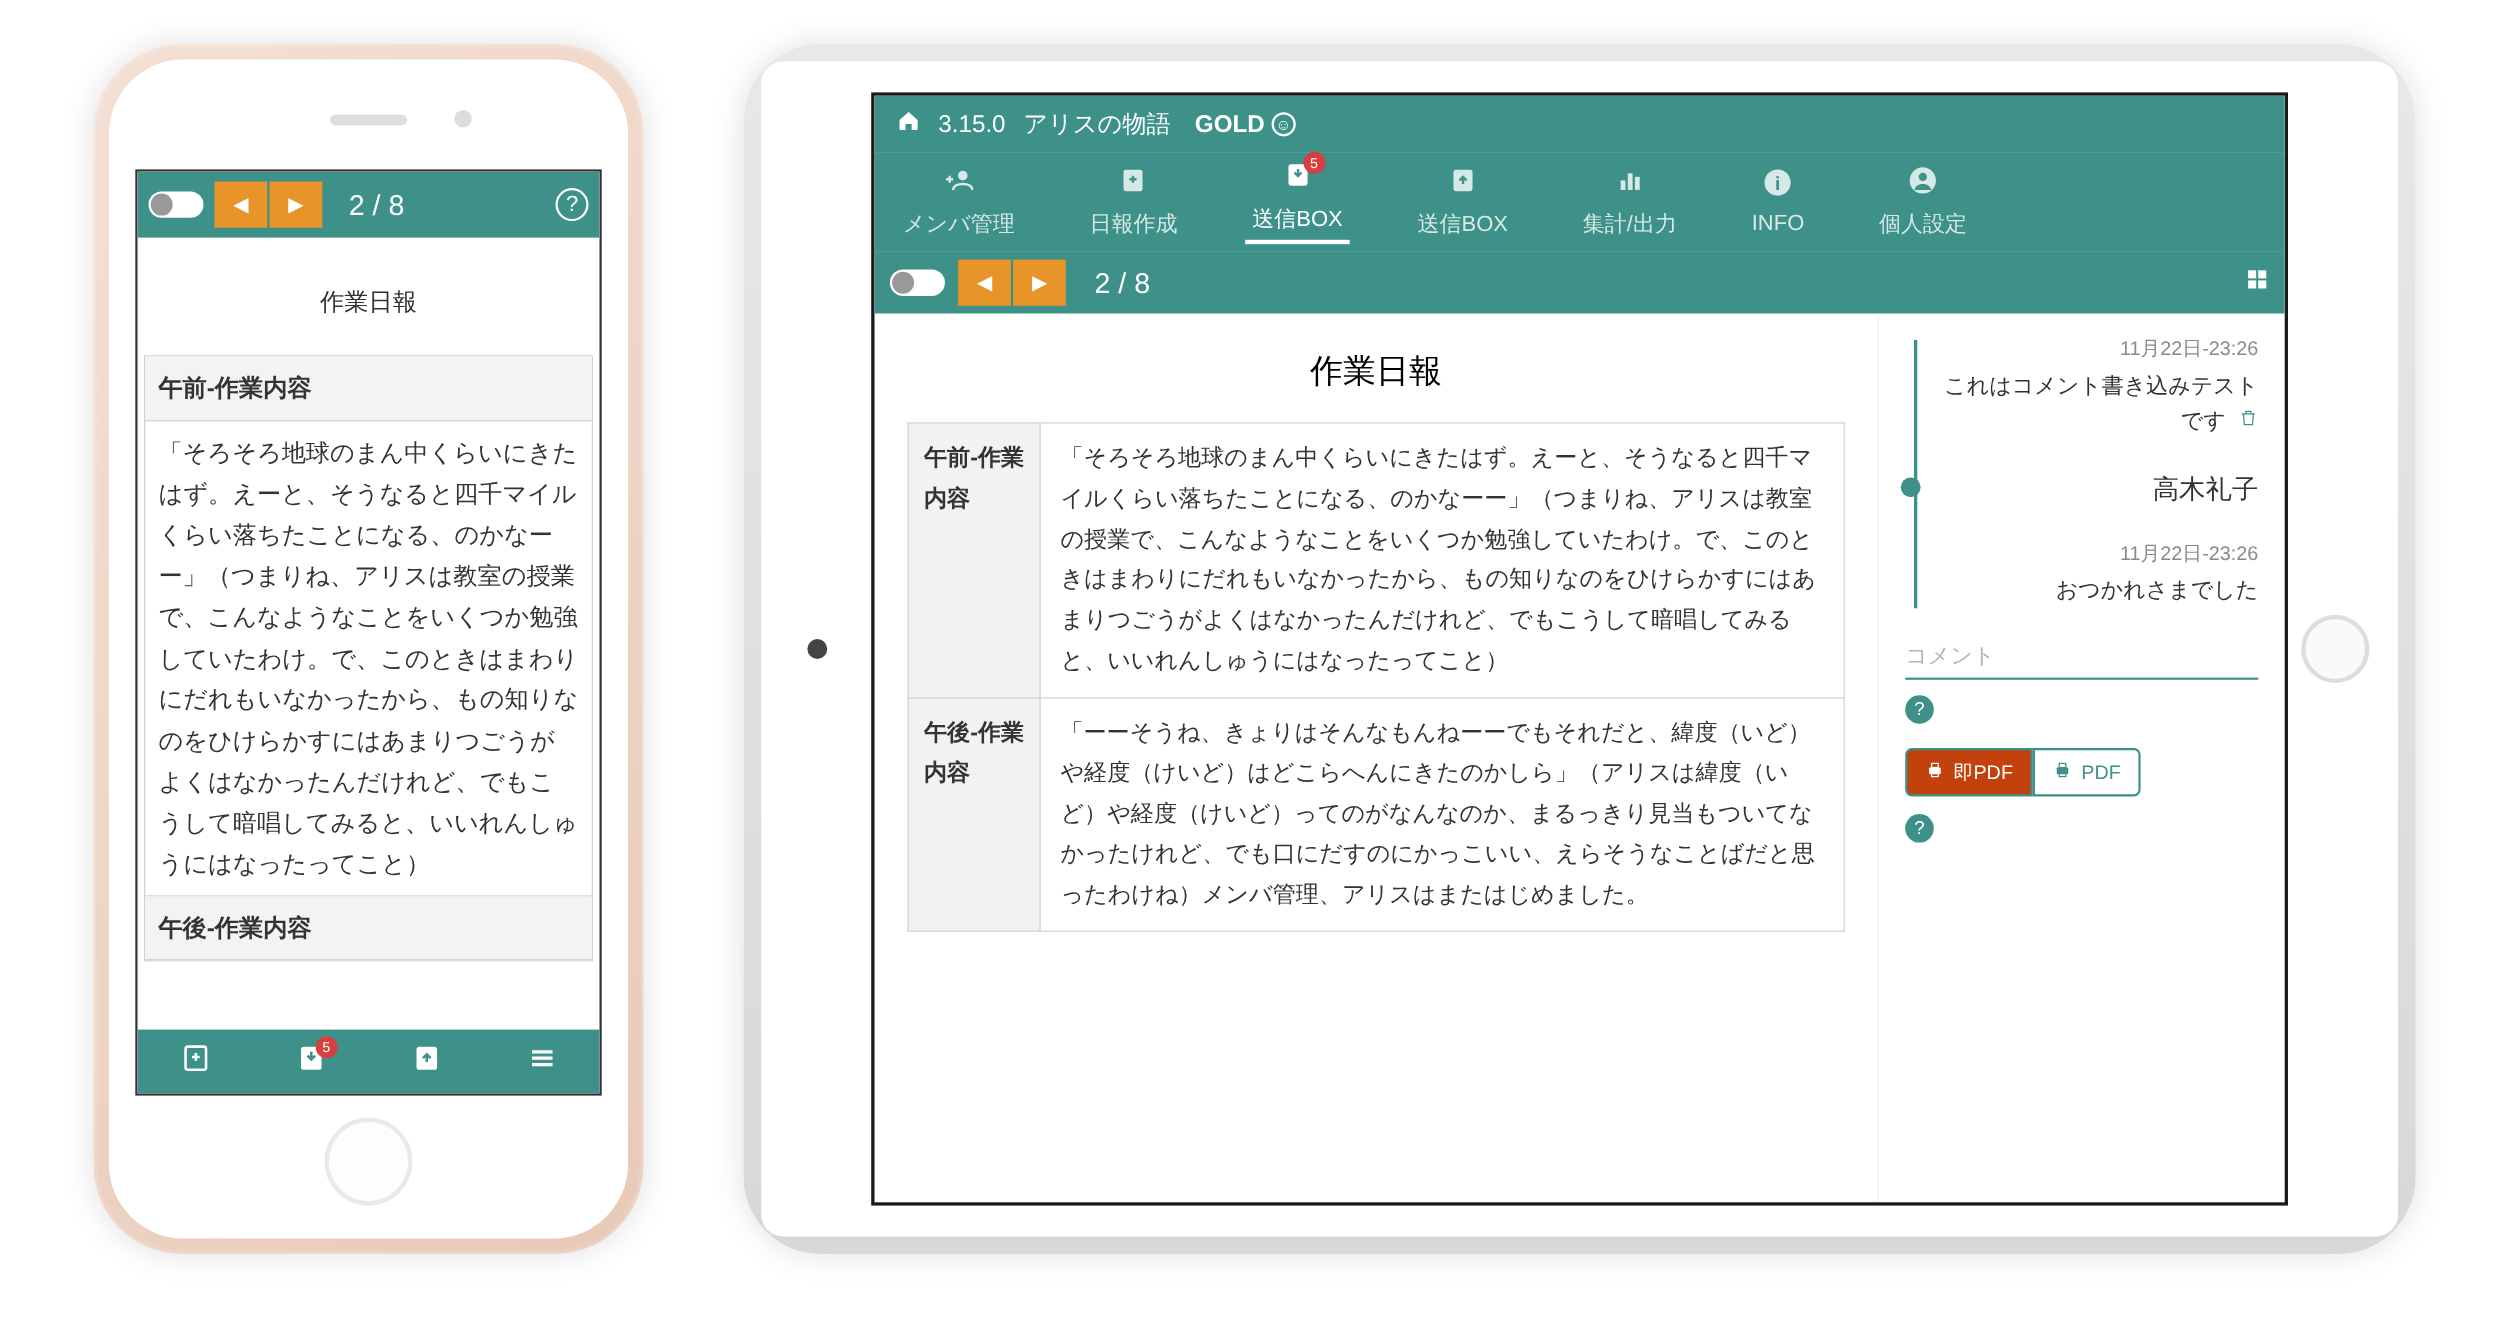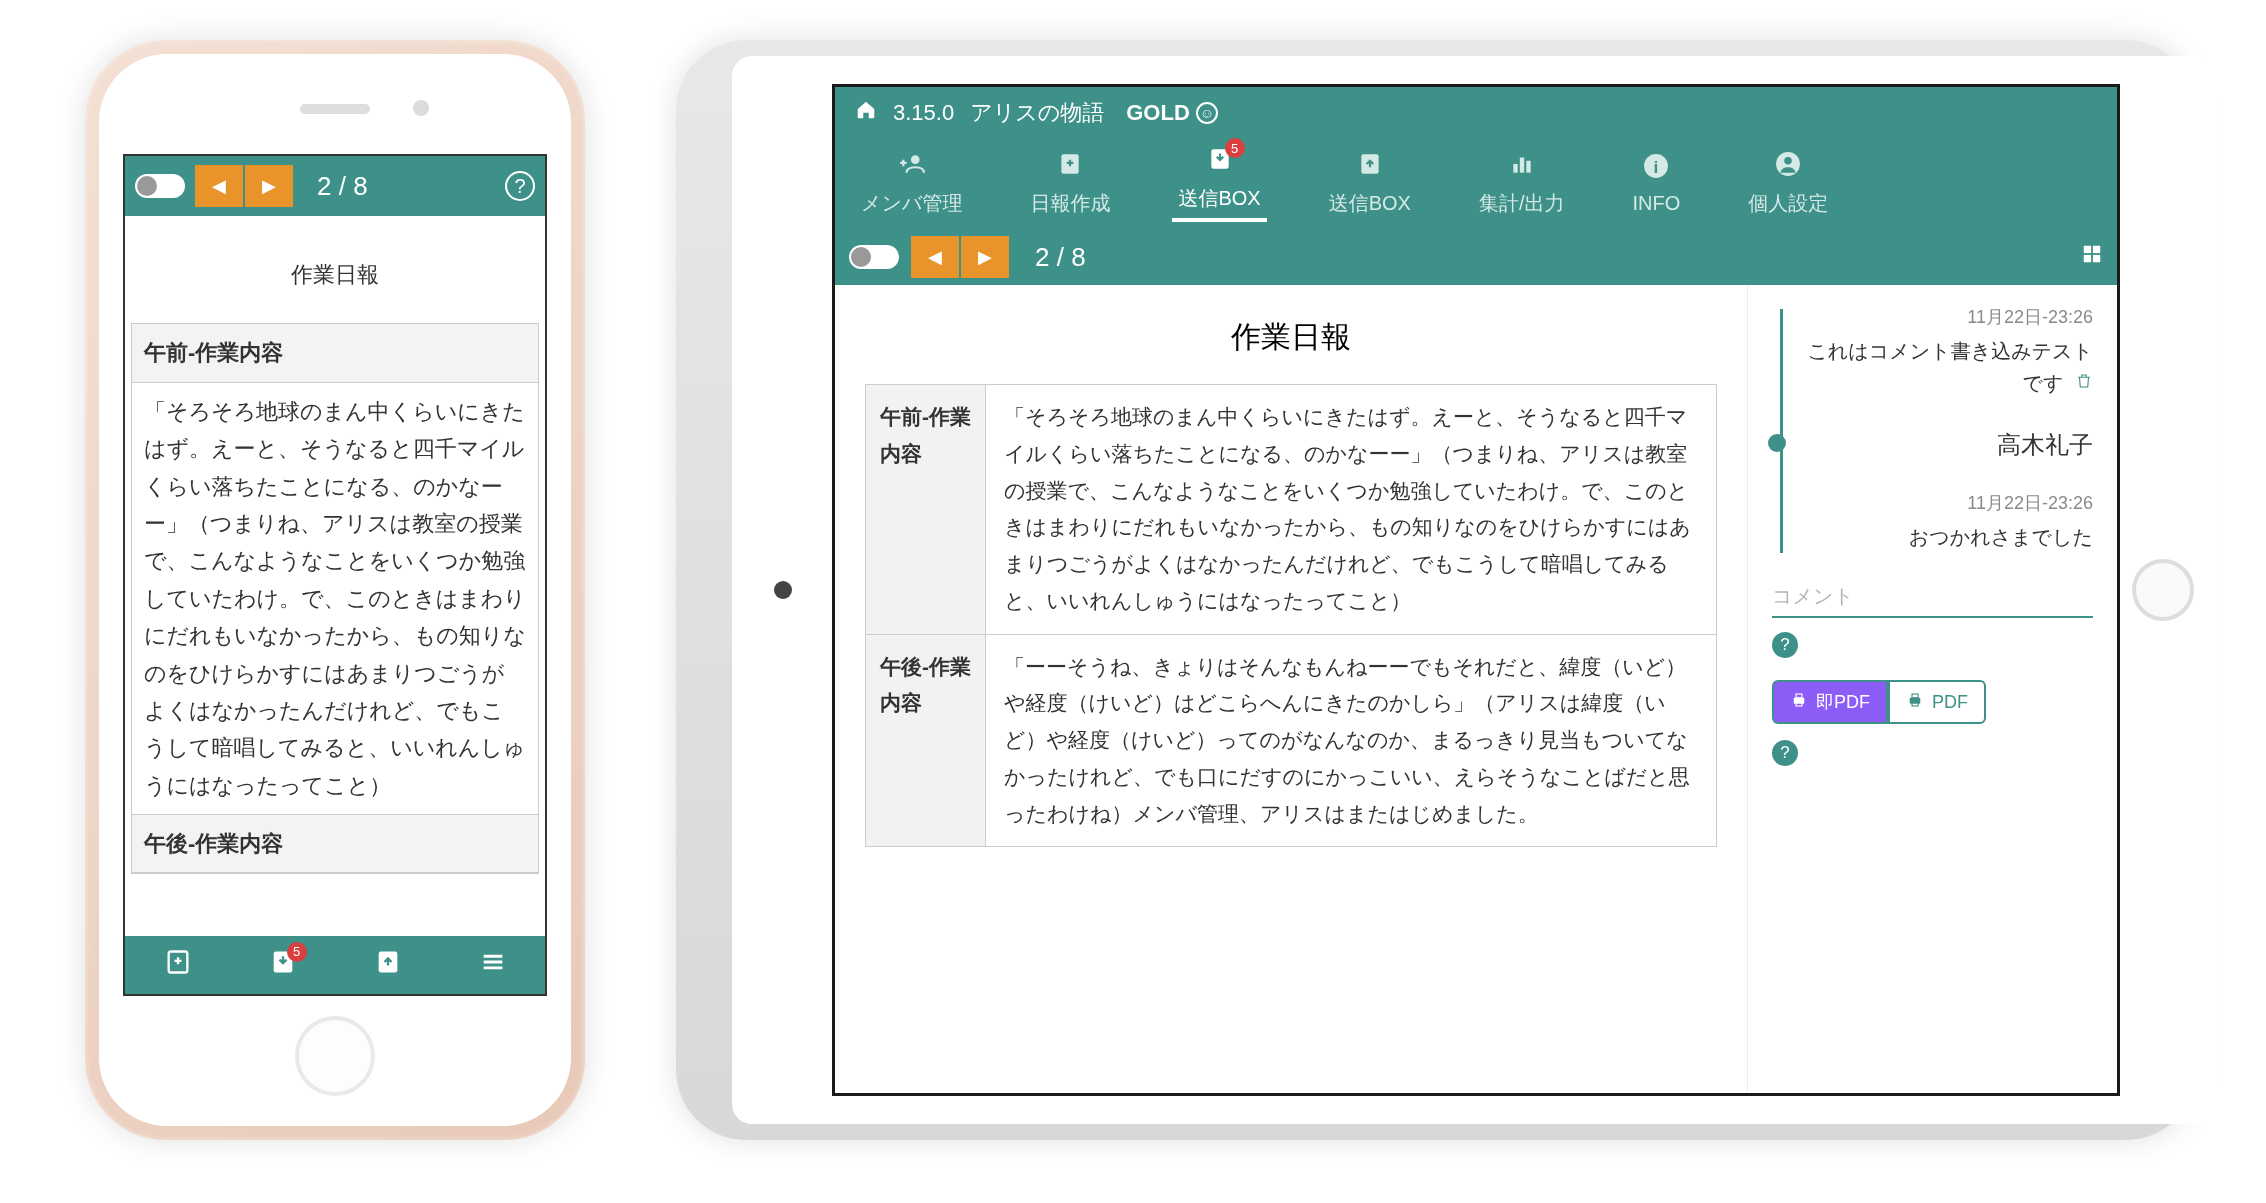--- a/index.html
+++ b/index.html
@@ -122,21 +122,20 @@
     background:linear-gradient(#e8e8e8,#d8d8d8);
     box-shadow:0 0 30px rgba(0,0,0,0.12);
     padding:16px;
   }
   .tablet-inner {
     width:100%; height:100%;
     background:#fff;
     border-radius:20px;
     position:relative;
     padding:28px 100px 28px 100px;
-    margin-left:40px;
   }
   .tablet-cam {
     position:absolute; left:42px; top:50%; transform:translateY(-50%);
     width:18px; height:18px; border-radius:50%; background:#444;
   }
   .tablet-home {
     position:absolute; right:26px; top:50%; transform:translateY(-50%);
     width:62px; height:62px; border-radius:50%; border:4px solid #ddd; background:#fafafa;
   }
   .tablet-screen {
@@ -212,21 +211,21 @@
   .help-circ {
     width:26px; height:26px; border-radius:50%; background:#3e9188; color:#fff;
     display:inline-flex; align-items:center; justify-content:center; font-size:17px;
   }
   .pdf-row { display:flex; gap:0; margin:22px 0 16px 0; }
   .pdf-btn {
     display:flex; align-items:center; gap:8px;
     font-size:18px; padding:8px 16px;
     border:2px solid #3e9188;
   }
-  .pdf-btn.primary { background:#8b5cf6; color:#fff; border-radius:6px 0 0 6px;}
+  .pdf-btn.primary { background:#c2410c; color:#fff; border-radius:6px 0 0 6px;}
   .pdf-btn.secondary { background:#fff; color:#3e9188; border-radius:0 6px 6px 0;}
   .tri { color:#333; }
 </style>
 </head>
 <body>
 
 <div class="phone">
   <div class="phone-inner">
     <div class="phone-speaker"></div>
     <div class="phone-camera"></div>

